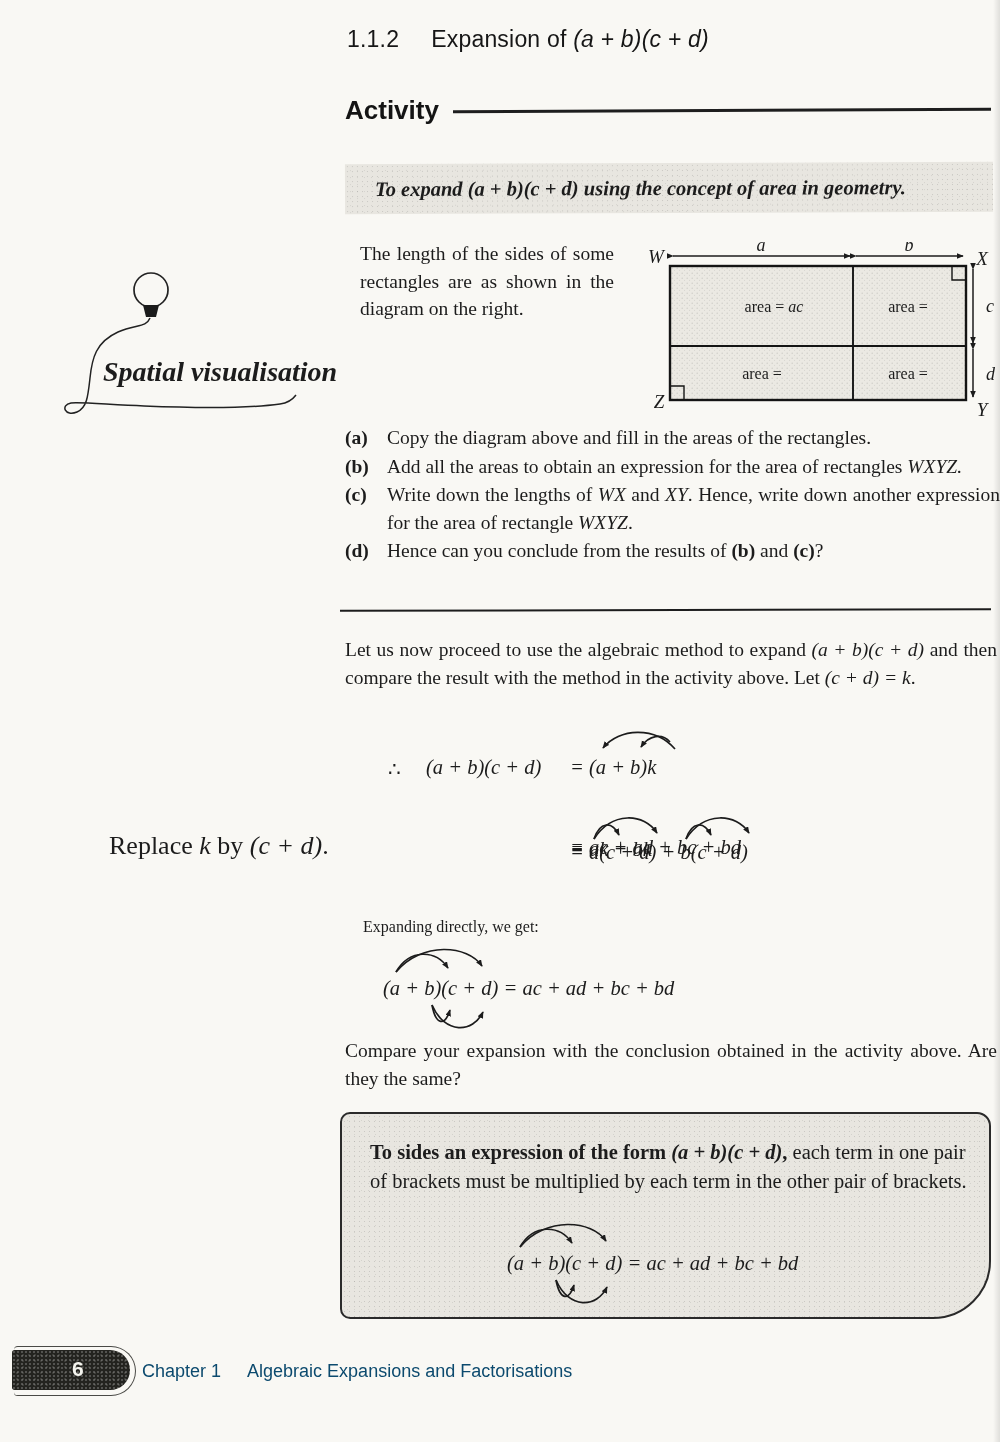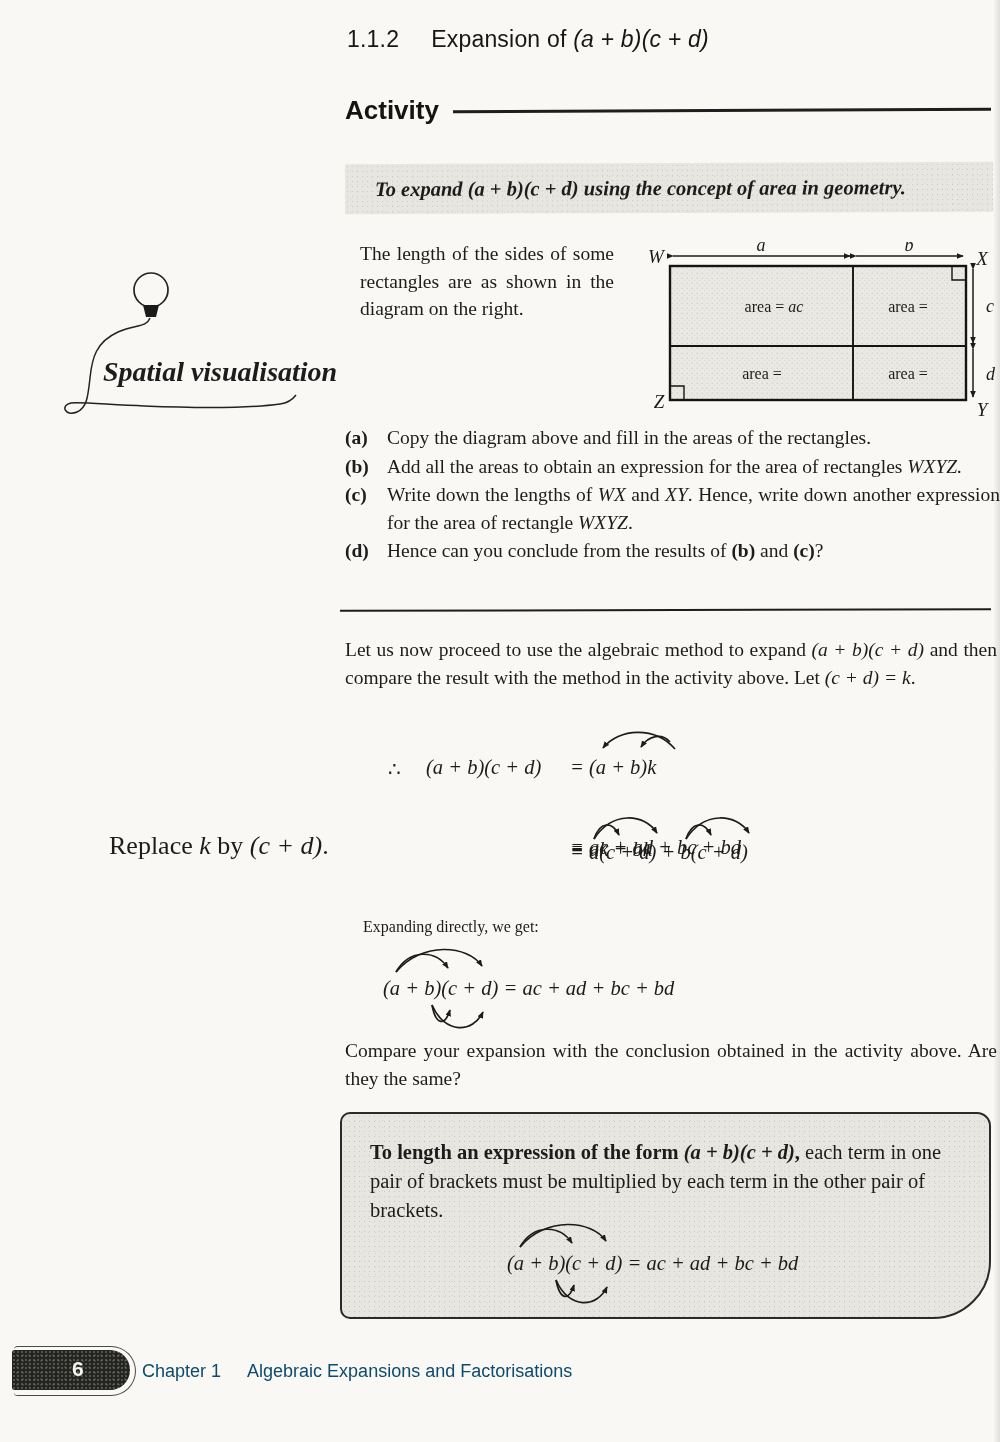--- a/index.html
+++ b/index.html
@@ -207,21 +207,21 @@
     <path d="M8,28 C34,-3 80,1 94,22" marker-end="url(#ah)"></path>
   </svg>
   <svg class="abs arcs" style="left:423px; top:999px" width="90" height="34">
     <path d="M9,6 C13,27 22,27 27,11" marker-end="url(#ah)"></path>
     <path d="M9,6 C22,36 50,34 60,13" marker-end="url(#ah)"></path>
   </svg>
 
   <p class="abs compare" style="margin:0">Compare your expansion with the conclusion obtained in the activity above. Are they the same?</p>
 
   <div class="abs summary-box speckle"></div>
-  <p class="abs summary-text" style="margin:0"><b>To length an expression of the form </b><b><i>(a + b)(c + d)</i></b><b>,</b><span> each term in one pair of brackets must be multiplied by each term in the other pair of brackets.</span></p>
+  <p class="abs summary-text" style="margin:0"><b>To sides an expression of the form </b><b><i>(a + b)(c + d)</i></b><b>,</b><span> each term in one pair of brackets must be multiplied by each term in the other pair of brackets.</span></p>
   <span class="abs math summary-eq">(a + b)(c + d) = ac + ad + bc + bd</span>
   <svg class="abs arcs" style="left:512px; top:1219px" width="160" height="32">
     <path d="M8,28 C22,4 48,6 60,24" marker-end="url(#ah)"></path>
     <path d="M8,28 C34,-3 80,1 94,22" marker-end="url(#ah)"></path>
   </svg>
   <svg class="abs arcs" style="left:547px; top:1274px" width="90" height="34">
     <path d="M9,6 C13,27 22,27 27,11" marker-end="url(#ah)"></path>
     <path d="M9,6 C22,36 50,34 60,13" marker-end="url(#ah)"></path>
   </svg>
 

